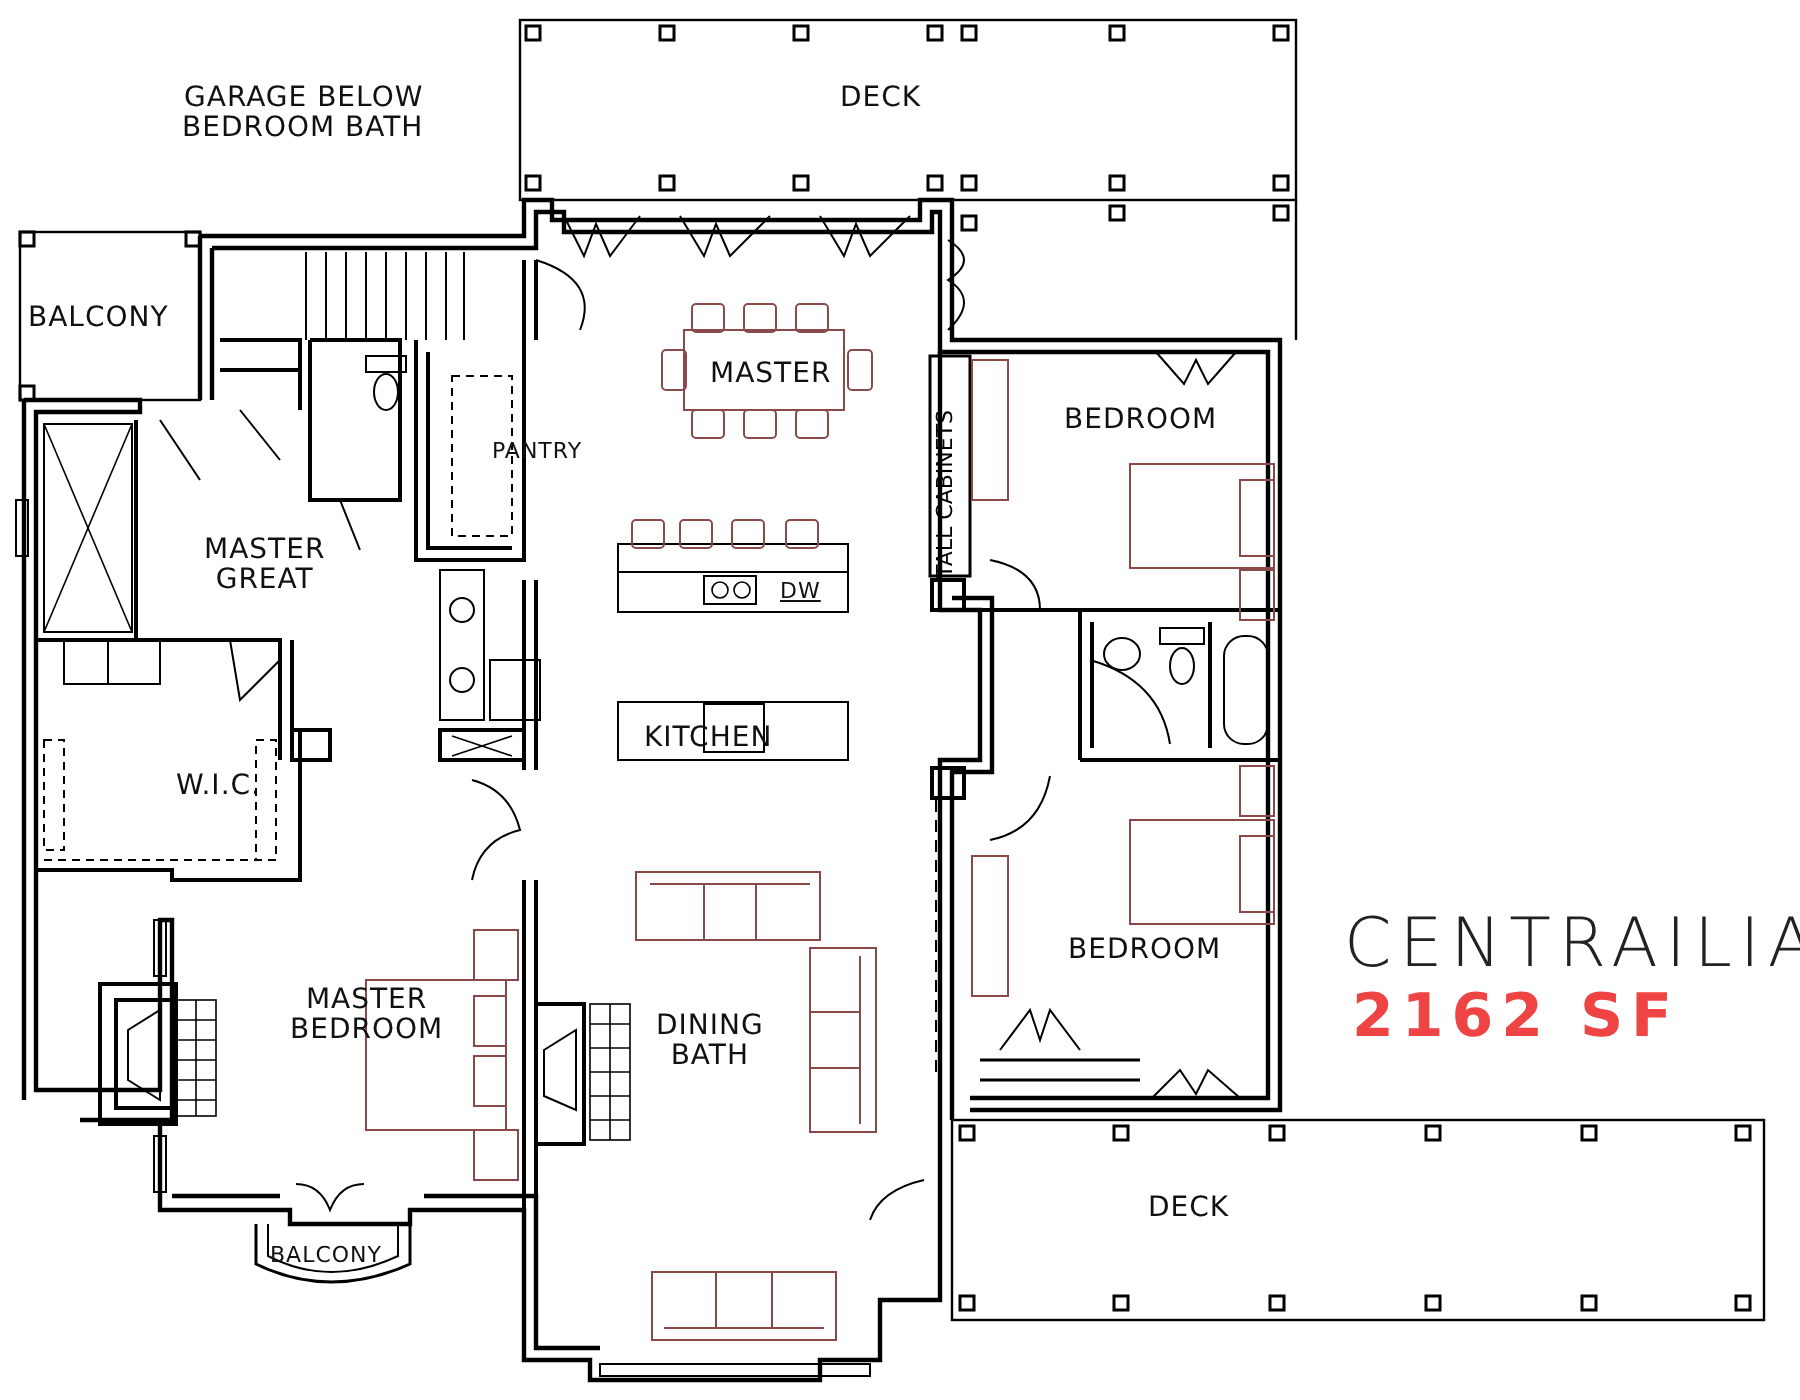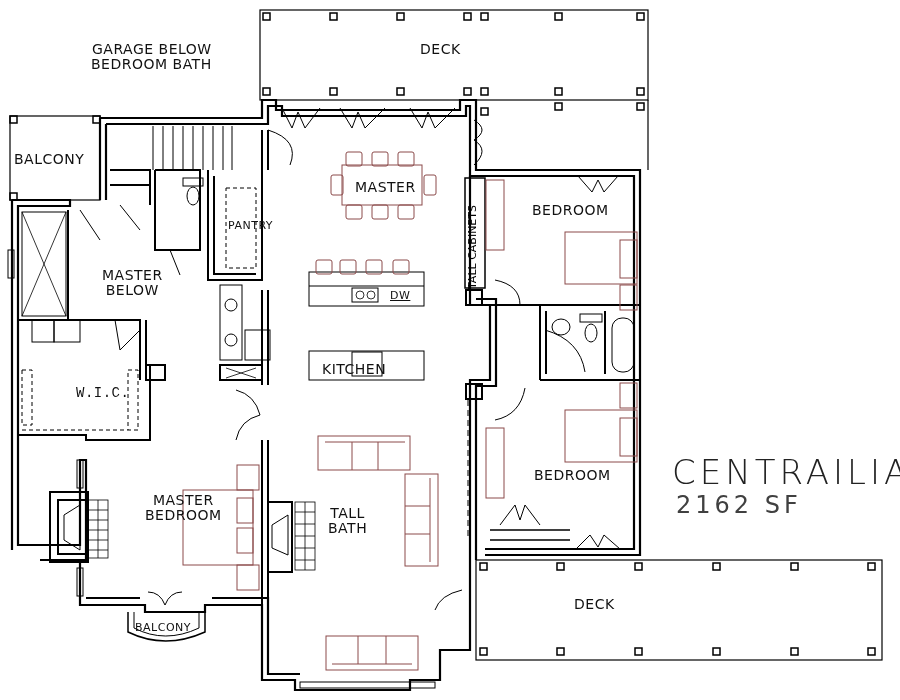--- a/index.html
+++ b/index.html
@@ -2,21 +2,21 @@
 <html><head>
 <meta charset="utf-8">
 <style>
   html, body { margin:0; padding:0; background:#ffffff; }
   body { width:900px; height:700px; overflow:hidden; position:relative; font-family:"Liberation Sans", sans-serif; }
   #plan { position:absolute; left:0; top:0; width:900px; height:700px; }
   .lbl { position:absolute; color:#111; font-family:"DejaVu Sans", sans-serif; font-weight:normal; white-space:nowrap; letter-spacing:0.5px; line-height:1.1; text-align:center; }
   .lbl-sm { font-size:14px; }
   .lbl-xs { font-size:11px; }
   .title { position:absolute; left:672px; top:452px; font-family:"DejaVu Sans", sans-serif; font-size:34px; font-weight:200; letter-spacing:4px; color:#222; }
-  .sub { position:absolute; left:676px; top:491px; font-family:"DejaVu Sans", sans-serif; font-size:24px; font-weight:400; letter-spacing:4px; color:#404040; }
+  .sub { position:absolute; left:676px; top:491px; font-family:"DejaVu Sans", sans-serif; font-size:30px; font-weight:700; letter-spacing:4px; color:#ef4444; }
   .vert { position:absolute; left:464px; top:185px; width:20px; height:105px; }
   .vert span { display:block; transform:rotate(-90deg); transform-origin:left top; position:absolute; left:2px; top:104px; font-family:"DejaVu Sans", sans-serif; font-size:11px; width:110px; }
 </style>
 </head>
 <body>
 
 <svg id="plan" viewBox="0 0 900 700" xmlns="http://www.w3.org/2000/svg">
   <g fill="none" stroke="#000" stroke-width="1.2">
 
     <rect x="260" y="10" width="388" height="90"></rect>
@@ -244,37 +244,37 @@
   </g>
 </svg>
 
 <div class="lbl lbl-sm" style="left:75px;top:42px;text-align:right;margin-left:16px;">
   <div>GARAGE BELOW</div>
   <div>BEDROOM BATH</div>
 </div>
 <div class="lbl lbl-sm" style="left:420px;top:42px;">DECK</div>
 <div class="lbl lbl-sm" style="left:14px;top:152px;">BALCONY</div>
 <div class="lbl lbl-sm" style="left:355px;top:180px;">MASTER</div>
-<div class="lbl lbl-xs" style="left:228px;top:220px;text-align:right;">PANTRY</div>
+<div class="lbl lbl-xs" style="left:246px;top:220px;text-align:right;">PANTRY</div>
 <div class="lbl lbl-sm" style="left:532px;top:203px;">BEDROOM</div>
 <div class="vert">
     <span>TALL CABINETS</span>
   </div>
 <div class="lbl lbl-sm" style="left:102px;top:268px;">
   <div>MASTER</div>
-  <div>BELOW</div>
+  <div>GREAT</div>
 </div>
 <div class="lbl lbl-xs" style="left:390px;top:290px;text-decoration:underline;">DW</div>
 <div class="lbl lbl-sm" style="left:322px;top:325px;margin-top:37px;">KITCHEN</div>
-<div class="lbl lbl-sm" style="left:76px;top:386px;font-family:Liberation Mono, monospace;">W.I.C.</div>
+<div class="lbl lbl-sm" style="left:88px;top:386px;">W.I.C.</div>
 <div class="lbl lbl-sm" style="left:534px;top:468px;">BEDROOM</div>
 <div class="lbl lbl-sm" style="left:145px;top:493px;">
   <div>MASTER</div>
   <div>BEDROOM</div>
 </div>
 <div class="lbl lbl-sm" style="left:328px;top:506px;">
-  <div>TALL</div>
+  <div>DINING</div>
   <div>BATH</div>
 </div>
 <div class="lbl lbl-sm" style="left:574px;top:597px;">DECK</div>
 <div class="lbl lbl-xs" style="left:135px;top:622px;">BALCONY</div>
 <div class="title">CENTRAILIA</div>
 <div class="sub">2162 SF</div>
 
 </body></html>

